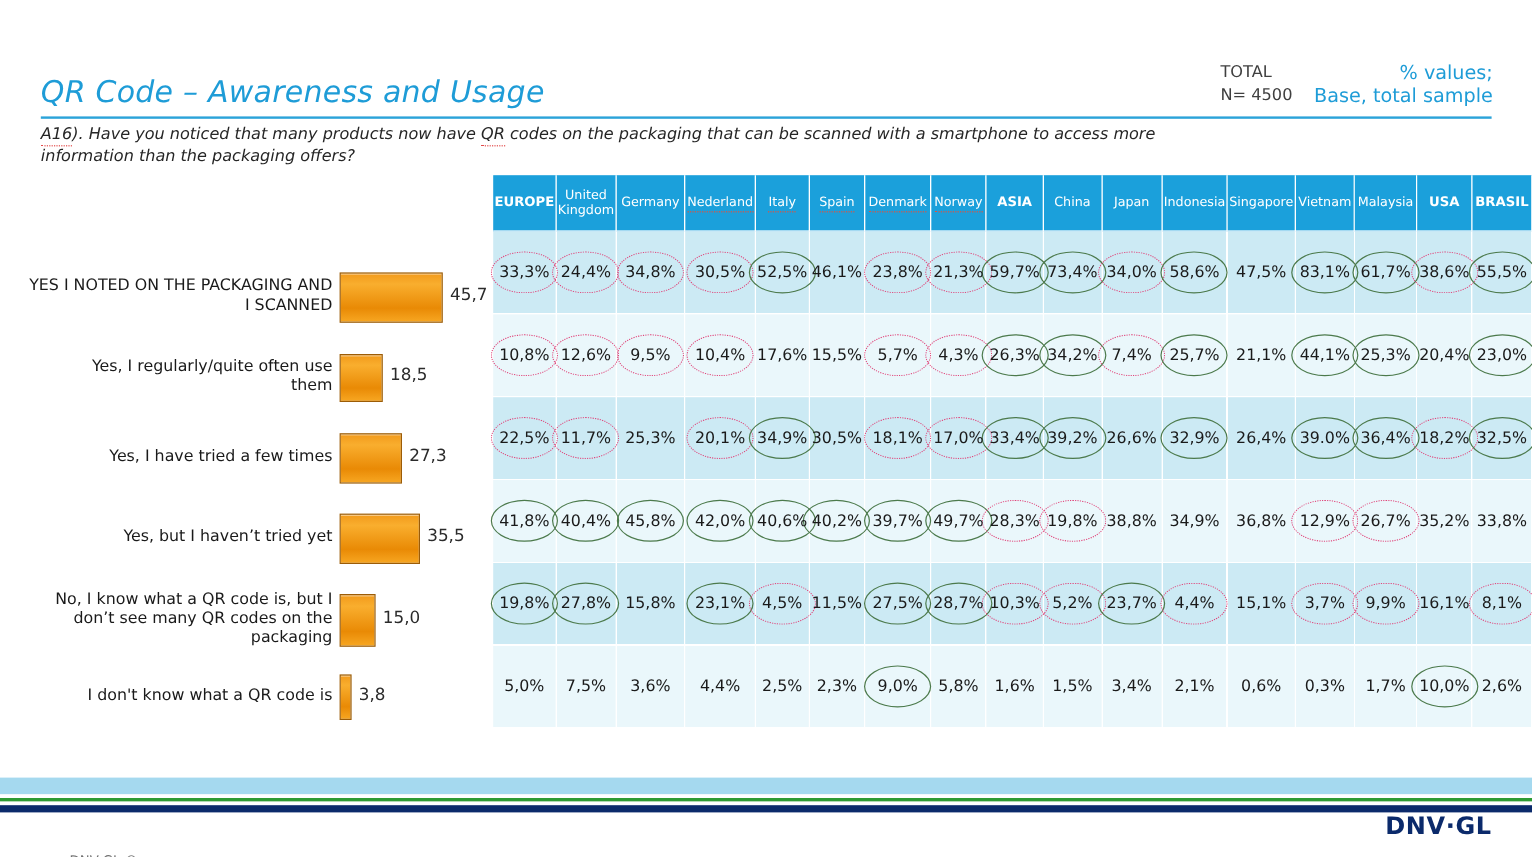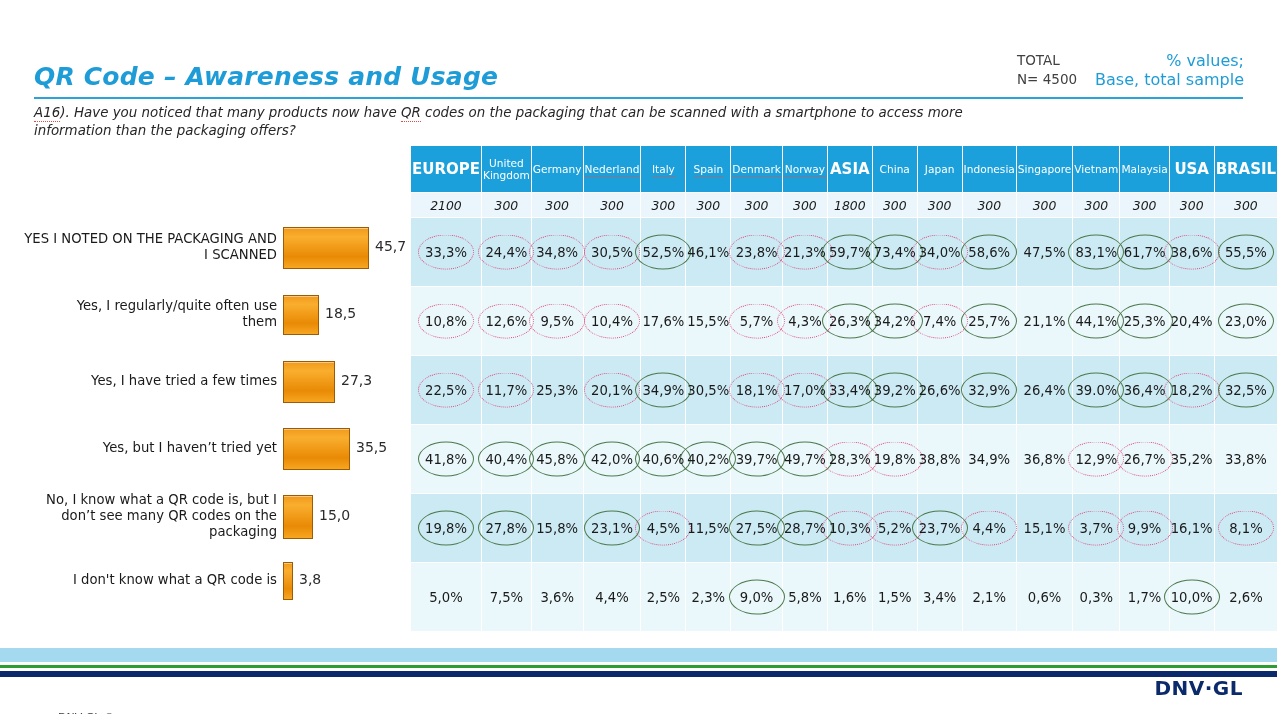--- a/index.html
+++ b/index.html
@@ -4,21 +4,21 @@
 <style>
   html,body{margin:0;padding:0;}
   body{
     width:1277px;height:714px;background:#ffffff;
     font-family:"DejaVu Sans","Liberation Sans",sans-serif;
     overflow:hidden;position:relative;
   }
   
   #slide-title{
     position:absolute;left:34px;top:62px;
-    font-size:25px;font-weight:bold;font-style:italic;
+    font-size:25px;font-weight:normal;font-style:italic;
     color:#1E9CD7;letter-spacing:.2px;white-space:nowrap;
   }
   #title-rule{
     position:absolute;left:34px;top:97px;width:1209px;height:2px;background:#2BA3D9;
   }
   #total-block{
     position:absolute;left:1017px;top:51px;width:80px;
     font-size:13.5px;color:#404040;line-height:19px;text-align:left;
   }
   #values-block{
@@ -54,21 +54,21 @@
   #table{position:absolute;left:411px;top:146px;}
   table{border-collapse:collapse;table-layout:fixed;}
   th.country{
     background:#1BA0DB;color:#ffffff;
     font-size:10.6px;line-height:12px;font-weight:normal;
     text-align:center;vertical-align:middle;
     height:46px;padding:0 1px;
     border-right:1.5px solid #ffffff;
     border-bottom:1.5px solid #ffffff;
   }
-  th.country.bold{font-weight:bold;font-size:15px;}
+  th.country.bold{font-weight:bold;font-size:11px;}
   th.country .red-ul{border-bottom:1.2px dotted #E8503A;padding-bottom:1px;}
   td.base{
     background:#EAF6FB;color:#1a1a1a;
     font-size:12.4px;font-style:italic;text-align:center;
     height:22px;border-right:1.5px solid #ffffff;border-bottom:1px solid #ffffff;
   }
   td.cell{
     height:66px;text-align:center;vertical-align:middle;
     font-size:13.2px;color:#1a1a1a;position:relative;
     border-right:1.5px solid #ffffff;
@@ -182,39 +182,20 @@
           <th class="country bold" style="width: 46px;">ASIA</th>
           <th class="country" style="width: 48px;">China</th>
           <th class="country" style="width: 50px; margin-top: 24px;">Japan</th>
           <th class="country" style="width: 52px;">Indonesia</th>
           <th class="country" style="width: 50px;">Singapore</th>
           <th class="country" style="width: 48px;">Vietnam</th>
           <th class="country" style="width: 50px;">Malaysia</th>
           <th class="country bold" style="width: 44px;">USA</th>
           <th class="country bold" style="width: 48px;">BRASIL</th>
         </tr>
-      <tr id="base-row">
-          <td class="base">2100</td>
-          <td class="base">300</td>
-          <td class="base">300</td>
-          <td class="base">300</td>
-          <td class="base">300</td>
-          <td class="base">300</td>
-          <td class="base">300</td>
-          <td class="base">300</td>
-          <td class="base">1800</td>
-          <td class="base">300</td>
-          <td class="base">300</td>
-          <td class="base">300</td>
-          <td class="base">300</td>
-          <td class="base">300</td>
-          <td class="base">300</td>
-          <td class="base">300</td>
-          <td class="base">300</td>
-        </tr>
     </thead>
     <tbody id="tbody">
         <tr class="band-a">
           <td class="cell"><span class="ell down"></span><span class="val">33,3%</span></td>
           <td class="cell"><span class="ell down"></span><span class="val">24,4%</span></td>
           <td class="cell"><span class="ell down"></span><span class="val">34,8%</span></td>
           <td class="cell"><span class="ell down"></span><span class="val">30,5%</span></td>
           <td class="cell"><span class="ell up"></span><span class="val">52,5%</span></td>
           <td class="cell"><span class="val">46,1%</span></td>
           <td class="cell"><span class="ell down"></span><span class="val">23,8%</span></td>

